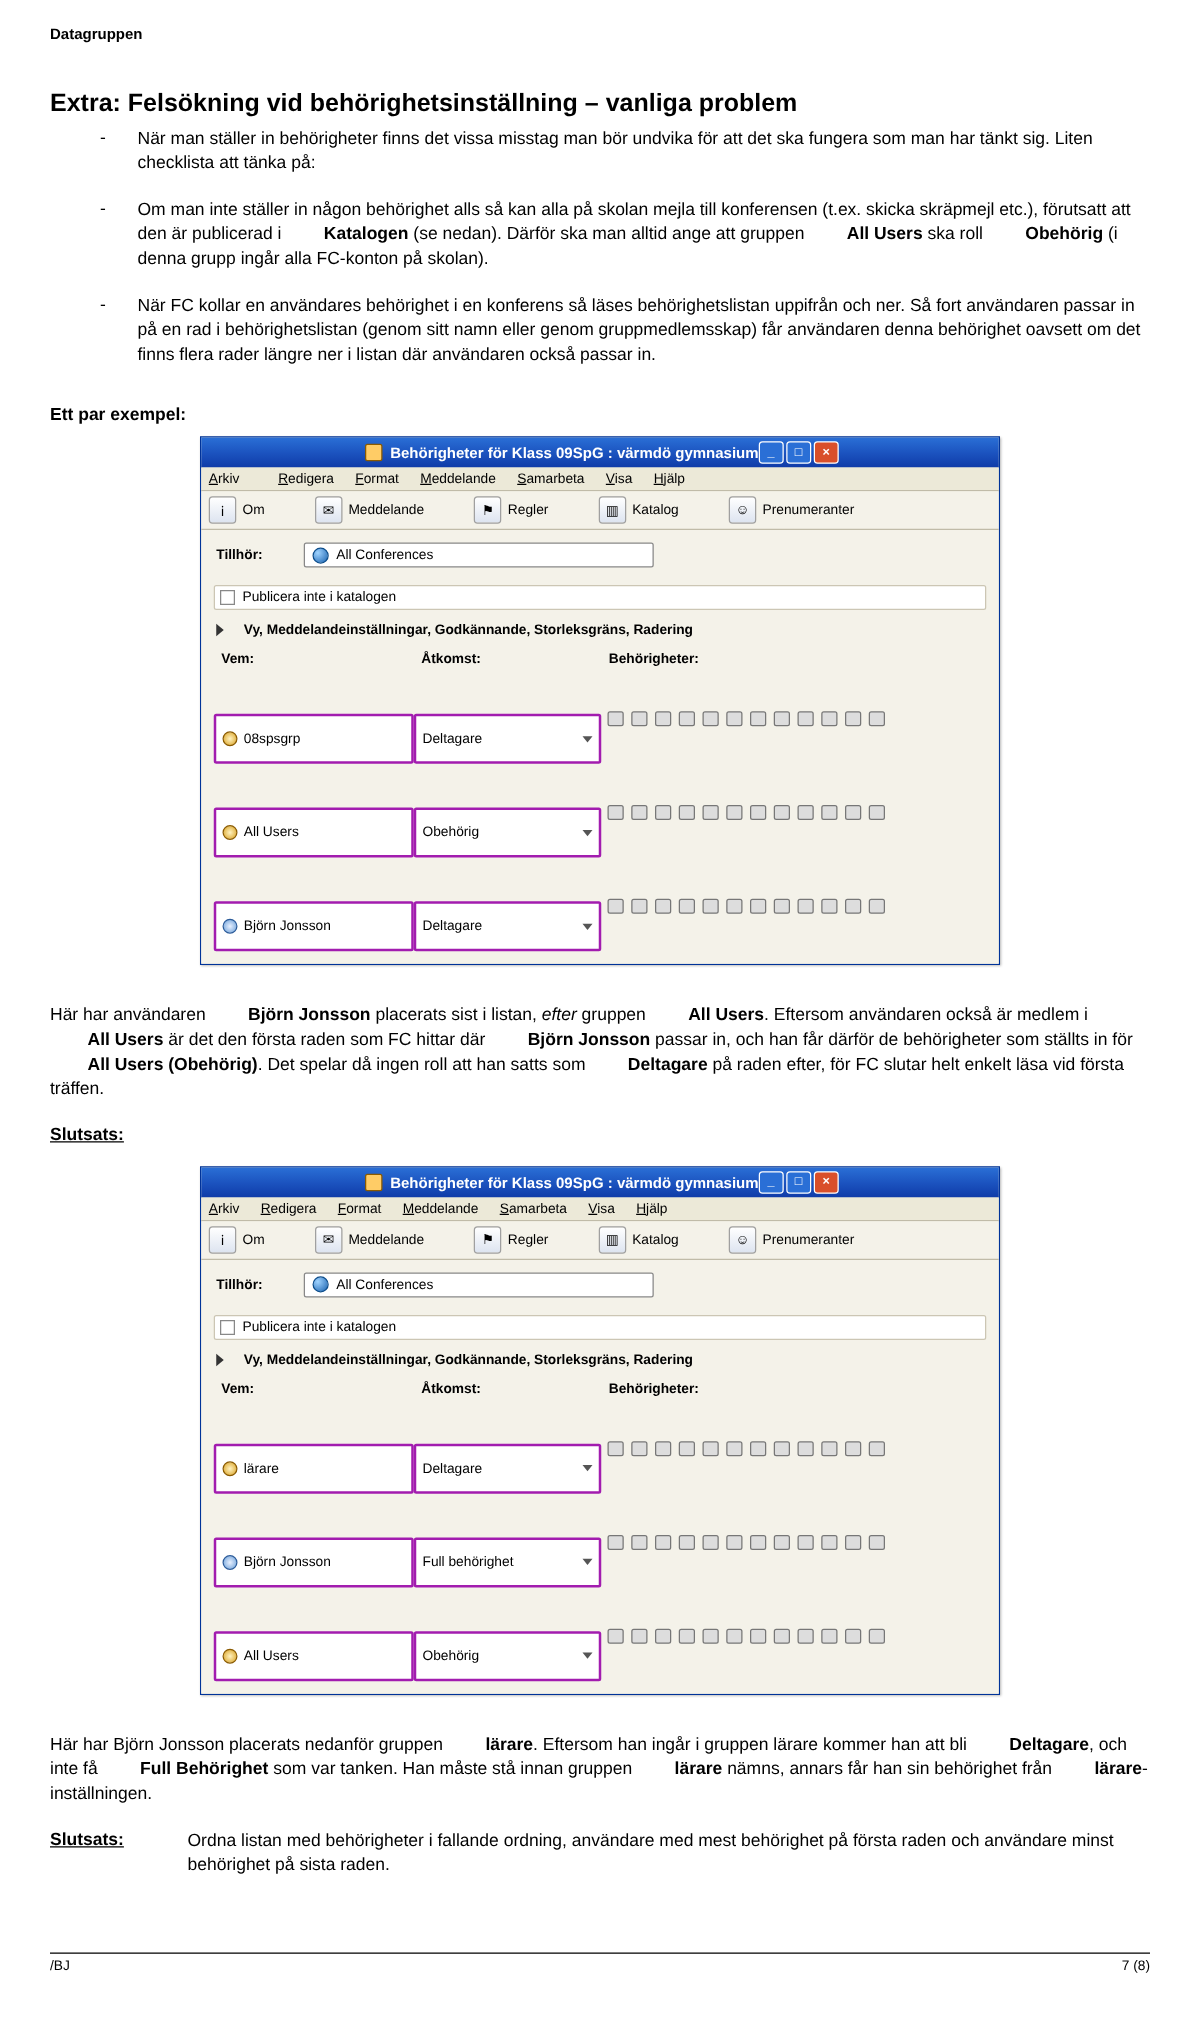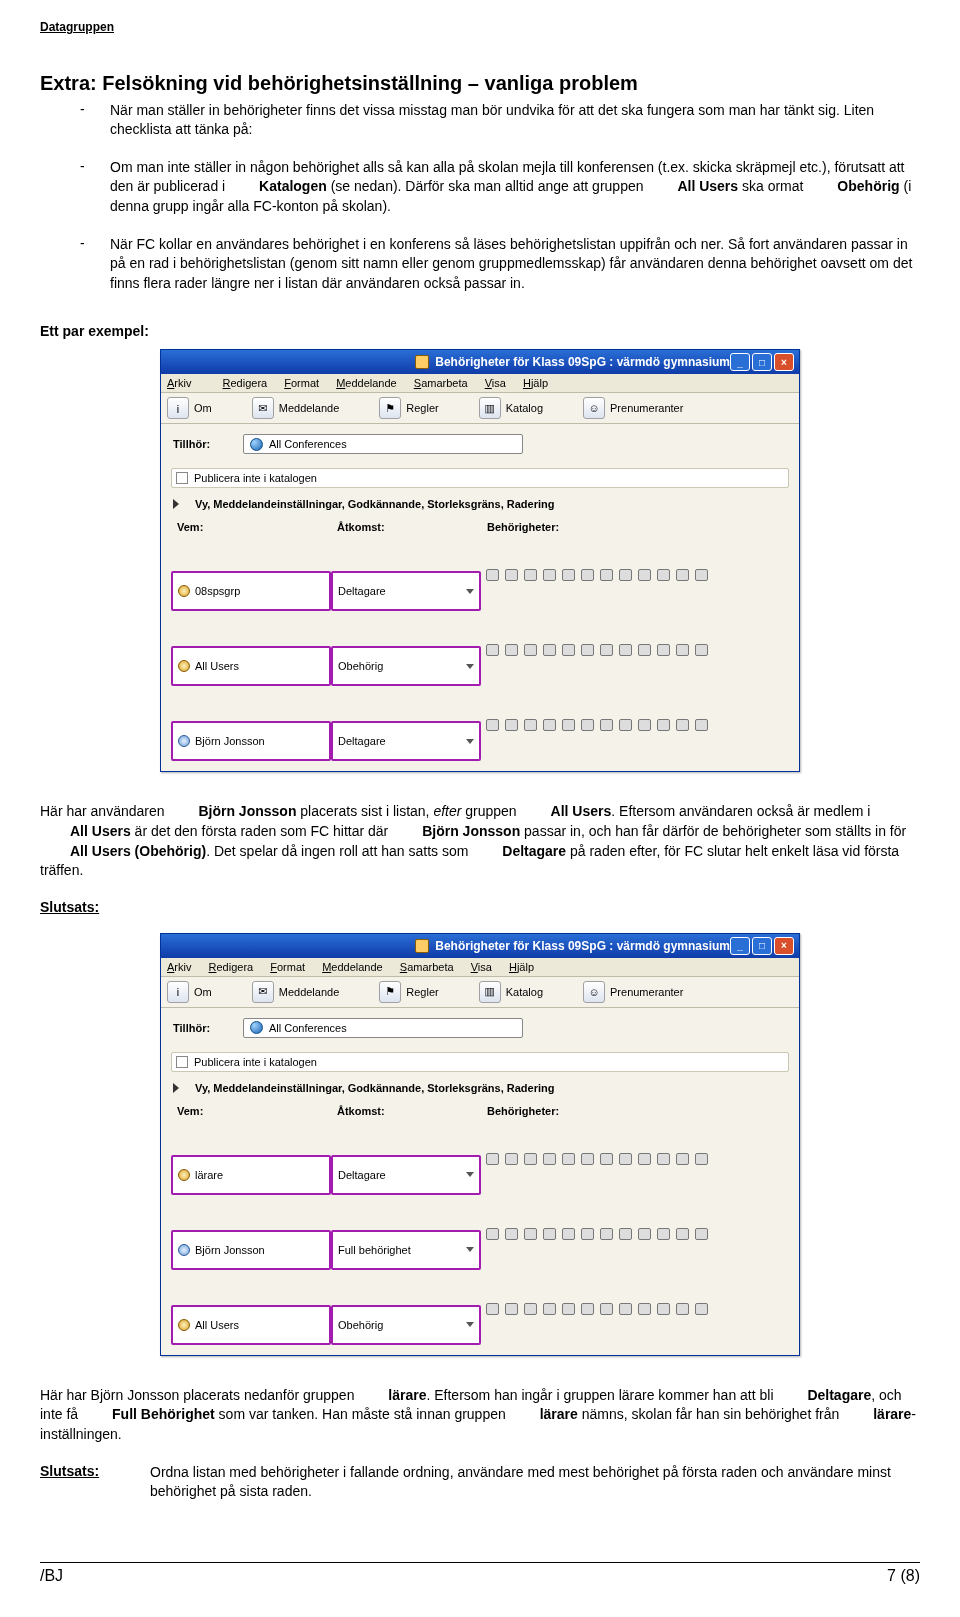--- a/index.html
+++ b/index.html
@@ -5,42 +5,42 @@
   * { box-sizing: border-box; }
   body {
     margin: 0;
     background: #fff;
     font-family: Verdana, Geneva, sans-serif;
     color: #000;
     font-size: 14px;
     padding: 20px 40px 30px 40px;
     width: 960px;
   }
-  .header-small { font-size: 12px; font-weight: bold; line-height: 1.3; margin-bottom: 36px; text-decoration: underline; }
+  .header-small { font-size: 12px; font-weight: bold; line-height: 1.3; margin-bottom: 36px; }
   .title { font-size: 20px; font-weight: bold; margin-bottom: 6px; }
   .bullet-row { display: flex; margin: 4px 0 18px 40px; }
   .bullet-dash { width: 30px; flex-shrink:0; }
   .body-text { line-height: 1.4; }
   .section-label { font-weight: bold; margin: 30px 0 10px 0; }
   .slutsats-row { display:flex; margin:18px 0;gap:20px; }
   .slutsats-label { font-weight: bold; text-decoration: underline; width:90px; flex-shrink:0; }
-  .footer { margin-top: 60px; border-top: 1px solid #000; padding-top: 4px; font-size: 16px; display:flex; justify-content:space-between; }
+  .footer { margin-top: 60px; border-top: 1px solid #000; padding-top: 4px; font-size: 11px; display:flex; justify-content:space-between; }
   b { font-weight: bold; padding-left: 30px; }
   i { font-style: italic; }
 
   
   .xp-window {
     width: 640px; margin: 8px auto 30px auto;
     border: 1px solid #003399; background:#ece9d8;
     font-family: Tahoma, sans-serif; font-size: 11px;
     box-shadow: 1px 1px 2px rgba(0,0,0,0.3);
   }
   .xp-titlebar {
     background: linear-gradient(to bottom,#2a6fd6 0%,#1c54c0 50%,#0f3ba8 100%);
-    color:#fff; padding:4px 5px 4px 8px; display:flex; align-items:center; justify-content:flex-end;
+    color:#fff; padding:4px 5px 4px 8px; display:flex; align-items:center; justify-content:center;
     font-weight:bold; height:24px; font-size:12px;
   }
   .xp-title-left { display:flex; align-items:center; gap:6px; }
   .xp-icon-small { width:14px; height:14px; background:#ffcc66; border:1px solid #8a5a00; border-radius:2px; }
   .xp-ctrl { display:flex; gap:2px; }
   .xp-btn { width:20px; height:18px; border:1px solid #fff; border-radius:3px; display:flex; align-items:center; justify-content:center; font-size:10px; font-weight:bold; color:#fff; }
   .xp-btn.min,.xp-btn.max { background:#2a6fd6; }
   .xp-btn.close { background:#d94f2a; }
   .xp-menubar { background:#ece9d8; padding:3px 6px; border-bottom:1px solid #c0bba8; }
   .xp-menubar span { margin-right:14px; }
@@ -83,21 +83,21 @@
 <div class="title">Extra: Felsökning vid behörighetsinställning – vanliga problem</div>
 
 <div class="bullet-row">
   <div class="bullet-dash">-</div>
   <div class="body-text">När man ställer in behörigheter finns det vissa misstag man bör undvika för att det ska fungera som man har tänkt sig. Liten checklista att tänka på:</div>
 </div>
 
 <div class="bullet-row">
   <div class="bullet-dash">-</div>
   <div class="body-text">
-    <span>Om man inte ställer in någon behörighet alls så kan alla på skolan mejla till konferensen (t.ex. skicka skräpmejl etc.), förutsatt att den är publicerad i </span><b>Katalogen</b><span> (se nedan). Därför ska man alltid ange att gruppen </span><b>All Users</b><span> ska ormat </span><b>Obehörig</b><span> (i denna grupp ingår alla FC-konton på skolan).</span>
+    <span>Om man inte ställer in någon behörighet alls så kan alla på skolan mejla till konferensen (t.ex. skicka skräpmejl etc.), förutsatt att den är publicerad i </span><b>Katalogen</b><span> (se nedan). Därför ska man alltid ange att gruppen </span><b>All Users</b><span> ska roll </span><b>Obehörig</b><span> (i denna grupp ingår alla FC-konton på skolan).</span>
   </div>
 </div>
 
 <div class="bullet-row">
   <div class="bullet-dash">-</div>
   <div class="body-text">När FC kollar en användares behörighet i en konferens så läses behörighetslistan uppifrån och ner. Så fort användaren passar in på en rad i behörighetslistan (genom sitt namn eller genom gruppmedlemsskap) får användaren denna behörighet oavsett om det finns flera rader längre ner i listan där användaren också passar in.</div>
 </div>
 
 <div class="section-label">Ett par exempel:</div>
 
@@ -387,21 +387,21 @@
             <div class="mini"></div>
             <div class="mini"></div>
             <div class="mini"></div>
           </div>
         </div>
       </div>
   </div>
 </div>
 
 <div class="body-text">
-  <span>Här har Björn Jonsson placerats nedanför gruppen </span><b>lärare</b><span>. Eftersom han ingår i gruppen lärare kommer han att bli </span><b>Deltagare</b><span>, och inte få </span><b>Full Behörighet</b><span> som var tanken. Han måste stå innan gruppen </span><b>lärare</b><span> nämns, skolan får han sin behörighet från </span><b>lärare</b><span>-inställningen.</span>
+  <span>Här har Björn Jonsson placerats nedanför gruppen </span><b>lärare</b><span>. Eftersom han ingår i gruppen lärare kommer han att bli </span><b>Deltagare</b><span>, och inte få </span><b>Full Behörighet</b><span> som var tanken. Han måste stå innan gruppen </span><b>lärare</b><span> nämns, annars får han sin behörighet från </span><b>lärare</b><span>-inställningen.</span>
 </div>
 
 <div class="slutsats-row">
   <div class="slutsats-label">Slutsats:</div>
   <div class="body-text">Ordna listan med behörigheter i fallande ordning, användare med mest behörighet på första raden och användare minst behörighet på sista raden.</div>
 </div>
 
 <div class="footer">
   <span>/BJ</span>
   <span>7 (8)</span>

